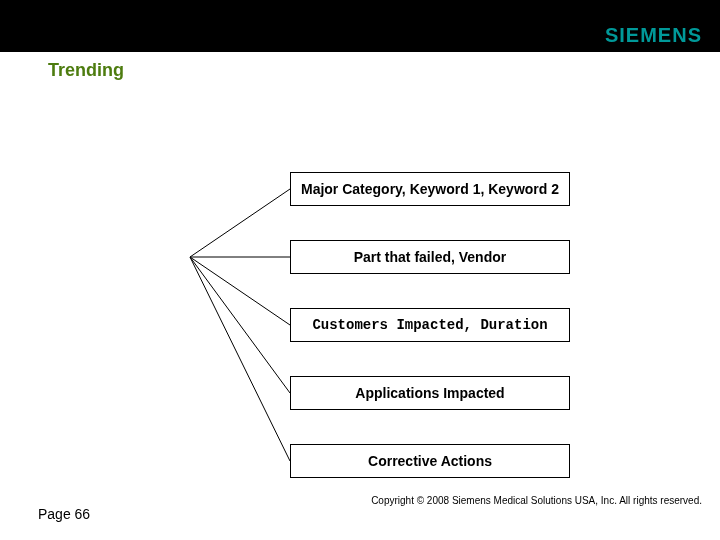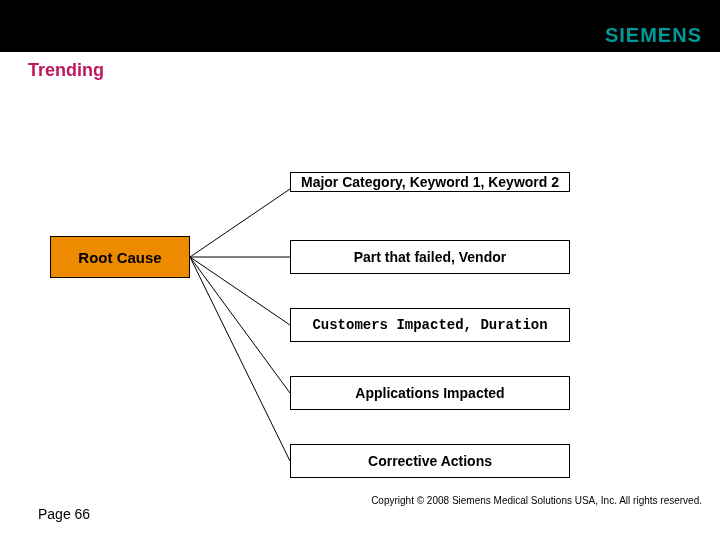--- a/index.html
+++ b/index.html
@@ -1,35 +1,35 @@
 <!DOCTYPE html>
 <html><head>
 <meta charset="utf-8">
 <style>
   * { box-sizing: border-box; margin: 0; padding: 0; }
   html, body { width: 720px; height: 540px; font-family: Arial, Helvetica, sans-serif; background: #fff; }
   .slide { position: relative; width: 720px; height: 540px; background: #fff; overflow: hidden; }
 
   .topbar { position: absolute; left: 0; top: 0; width: 720px; height: 52px; background: #000; }
   .logo { position: absolute; right: 18px; top: 24px; color: #009999; font-weight: 700; font-size: 20px; letter-spacing: 1px; font-family: Arial, sans-serif; }
-  .title { position: absolute; left: 28px; top: 60px; font-size: 18px; font-weight: 700; color: #be185d; }
+  .title { position: absolute; left: 48px; top: 60px; font-size: 18px; font-weight: 700; color: #4d7c0f; }
 
   .box { position: absolute; border: 1.5px solid #000; background: #fff; display: flex; align-items: center; justify-content: center; font-size: 14px; font-weight: 700; color: #000; padding: 6px 8px; }
 
   .root {
     position: absolute;
     left: 50px; top: 236px;
     width: 140px; height: 42px;
     background: #ed8a00;
     border: 1.5px solid #000;
     display: flex; align-items: center; justify-content: center;
     font-size: 15px; font-weight: 700; color: #000;
   }
 
-  .b1 { left: 290px; top: 172px; width: 280px; height: 20px; }
+  .b1 { left: 290px; top: 172px; width: 280px; height: 34px; }
   .b2 { left: 290px; top: 240px; width: 280px; height: 34px; }
   .b3 { left: 290px; top: 308px; width: 280px; height: 34px; font-family: Liberation Mono, monospace; }
   .b4 { left: 290px; top: 376px; width: 280px; height: 34px; }
   .b5 { left: 290px; top: 444px; width: 280px; height: 34px; }
 
   svg.connectors { position: absolute; left: 0; top: 0; width: 720px; height: 540px; pointer-events: none; }
 
   .footer-left { position: absolute; left: 38px; bottom: 18px; font-size: 14px; color: #000; }
   .footer-right { position: absolute; right: 18px; bottom: 34px; font-size: 10px; color: #000; margin-top: 31px; }
 </style>
@@ -43,23 +43,20 @@
   <div class="title">Trending</div>
 
   <svg class="connectors">
     <line x1="190" y1="257" x2="290" y2="189" stroke="#000" stroke-width="1"></line>
     <line x1="190" y1="257" x2="290" y2="257" stroke="#000" stroke-width="1"></line>
     <line x1="190" y1="257" x2="290" y2="325" stroke="#000" stroke-width="1"></line>
     <line x1="190" y1="257" x2="290" y2="393" stroke="#000" stroke-width="1"></line>
     <line x1="190" y1="257" x2="290" y2="461" stroke="#000" stroke-width="1"></line>
   </svg>
 
-  <div class="root">
-    <span>Root Cause</span>
-  </div>
 
   <div class="box b1">
     <span>Major Category, Keyword 1, Keyword 2</span>
   </div>
   <div class="box b2">
     <span>Part that failed, Vendor</span>
   </div>
   <div class="box b3">
     <span>Customers Impacted, Duration</span>
   </div>

